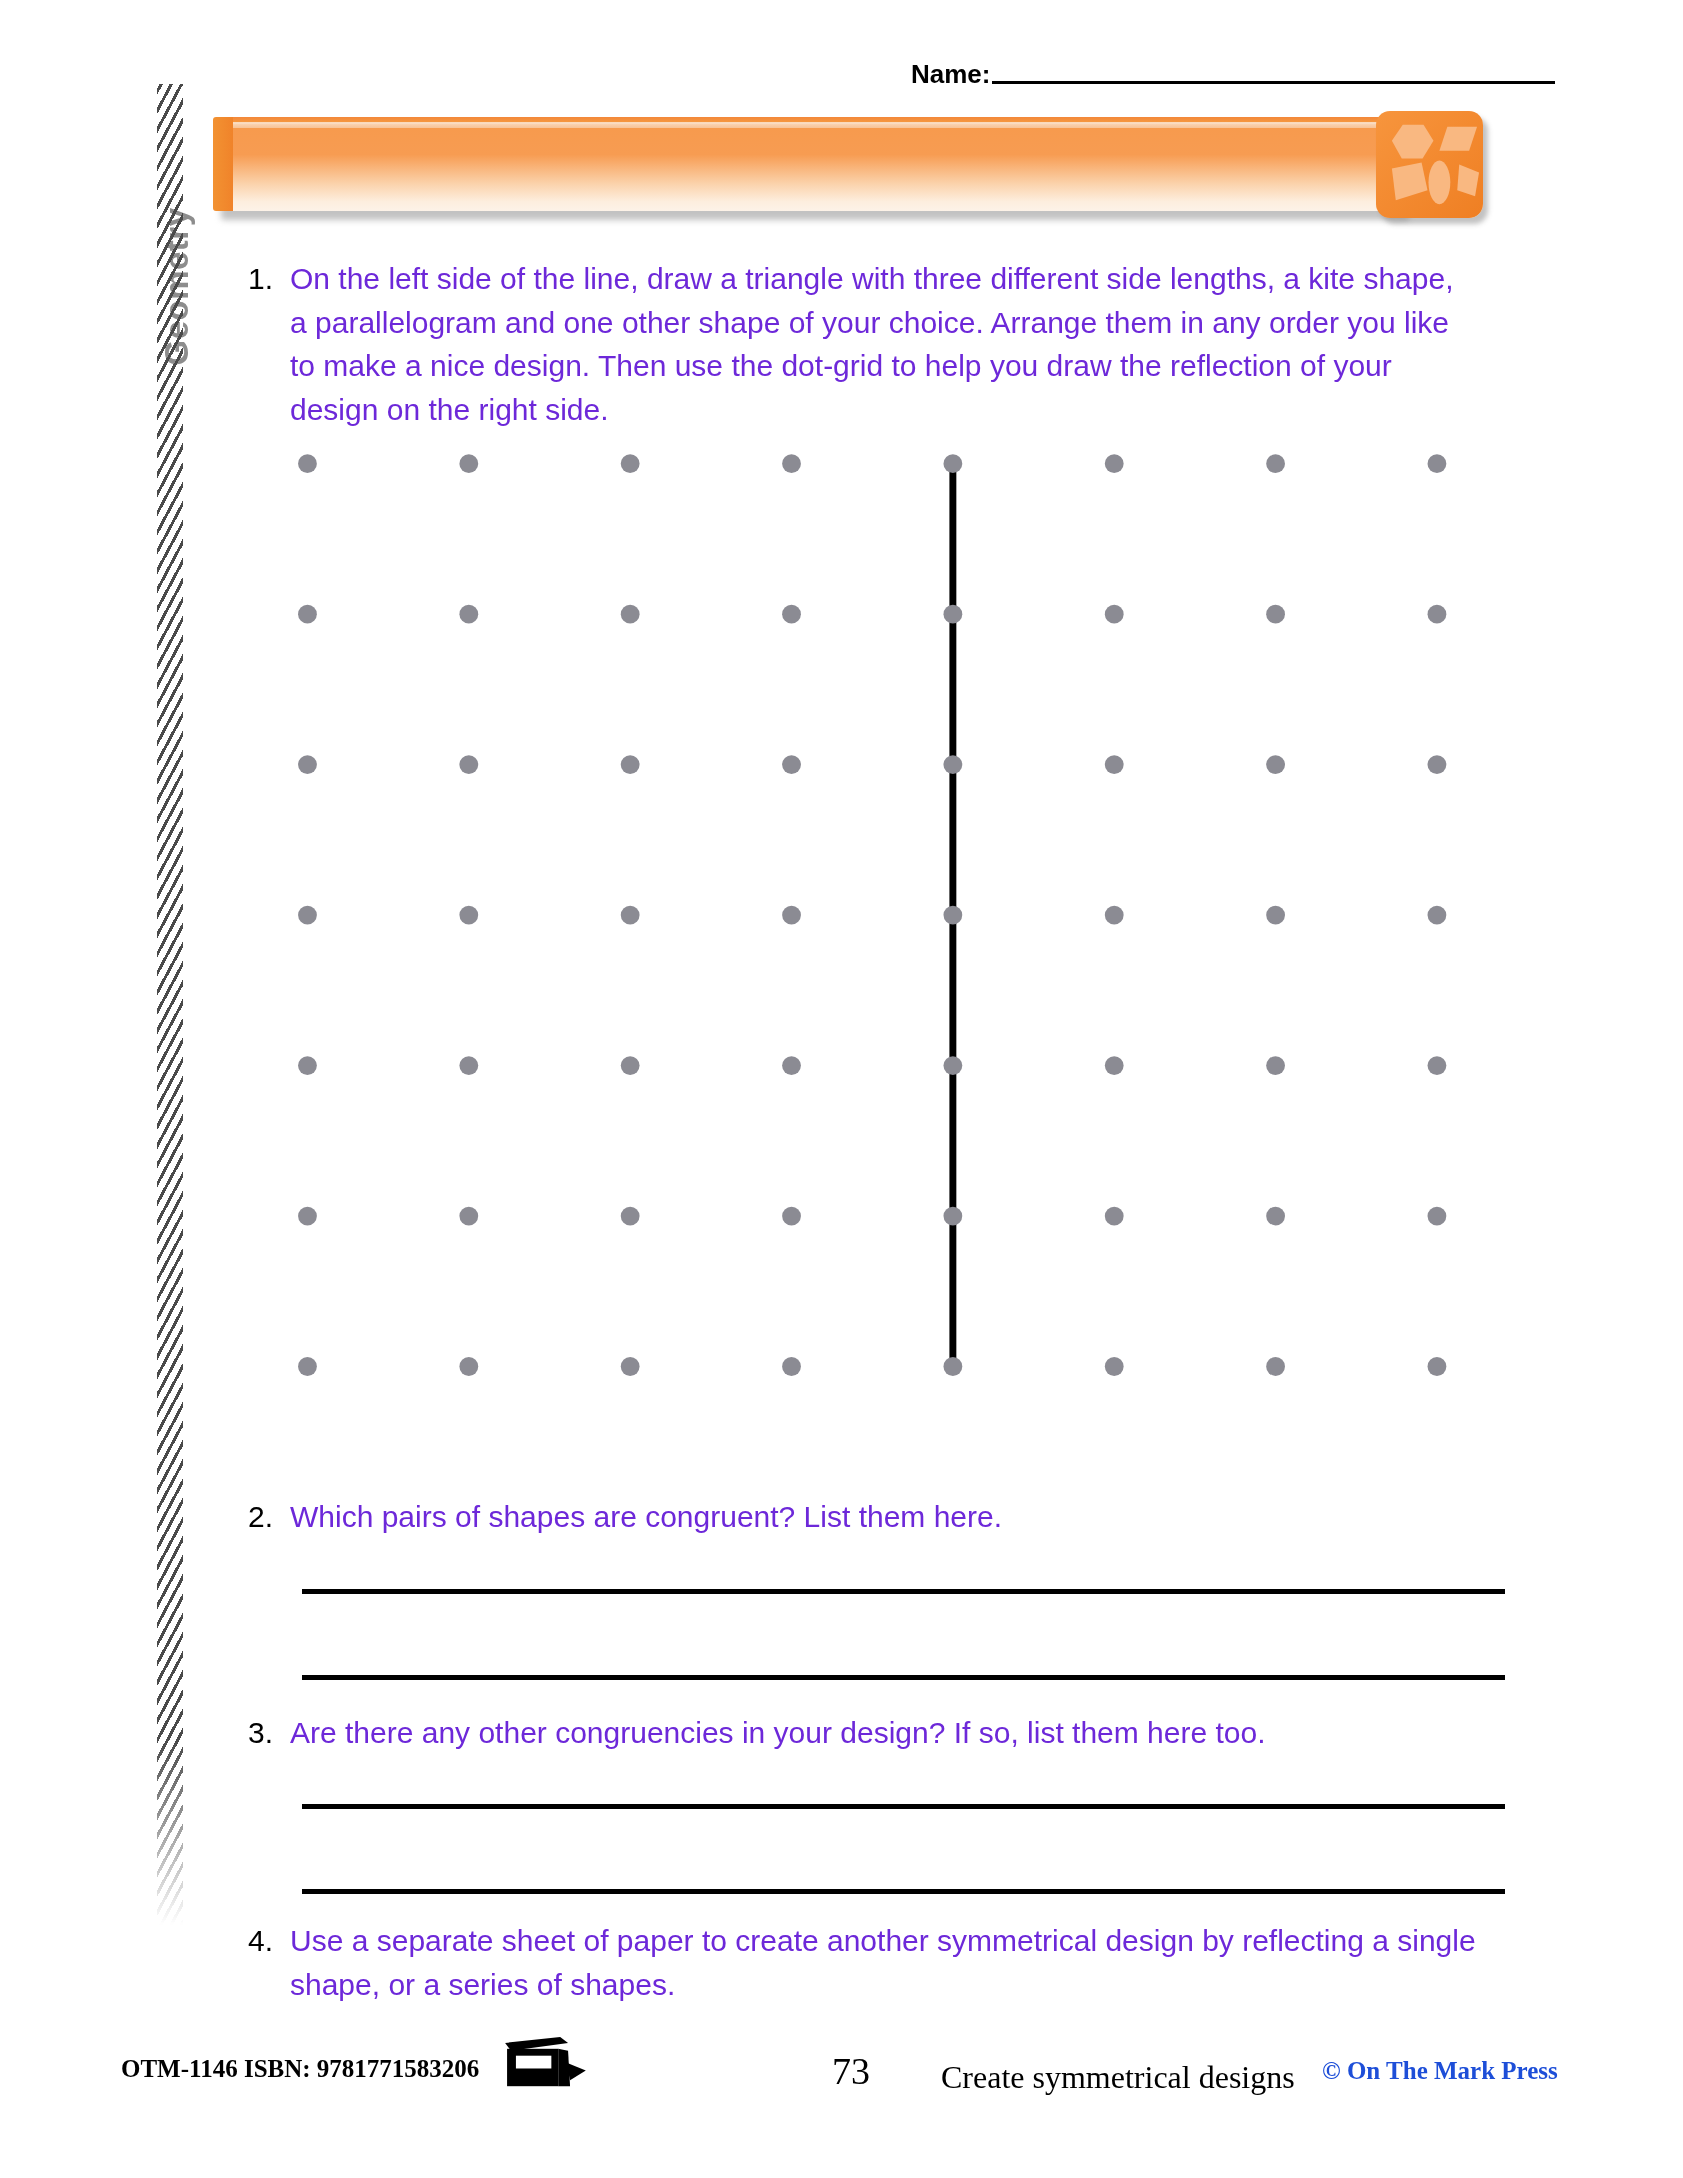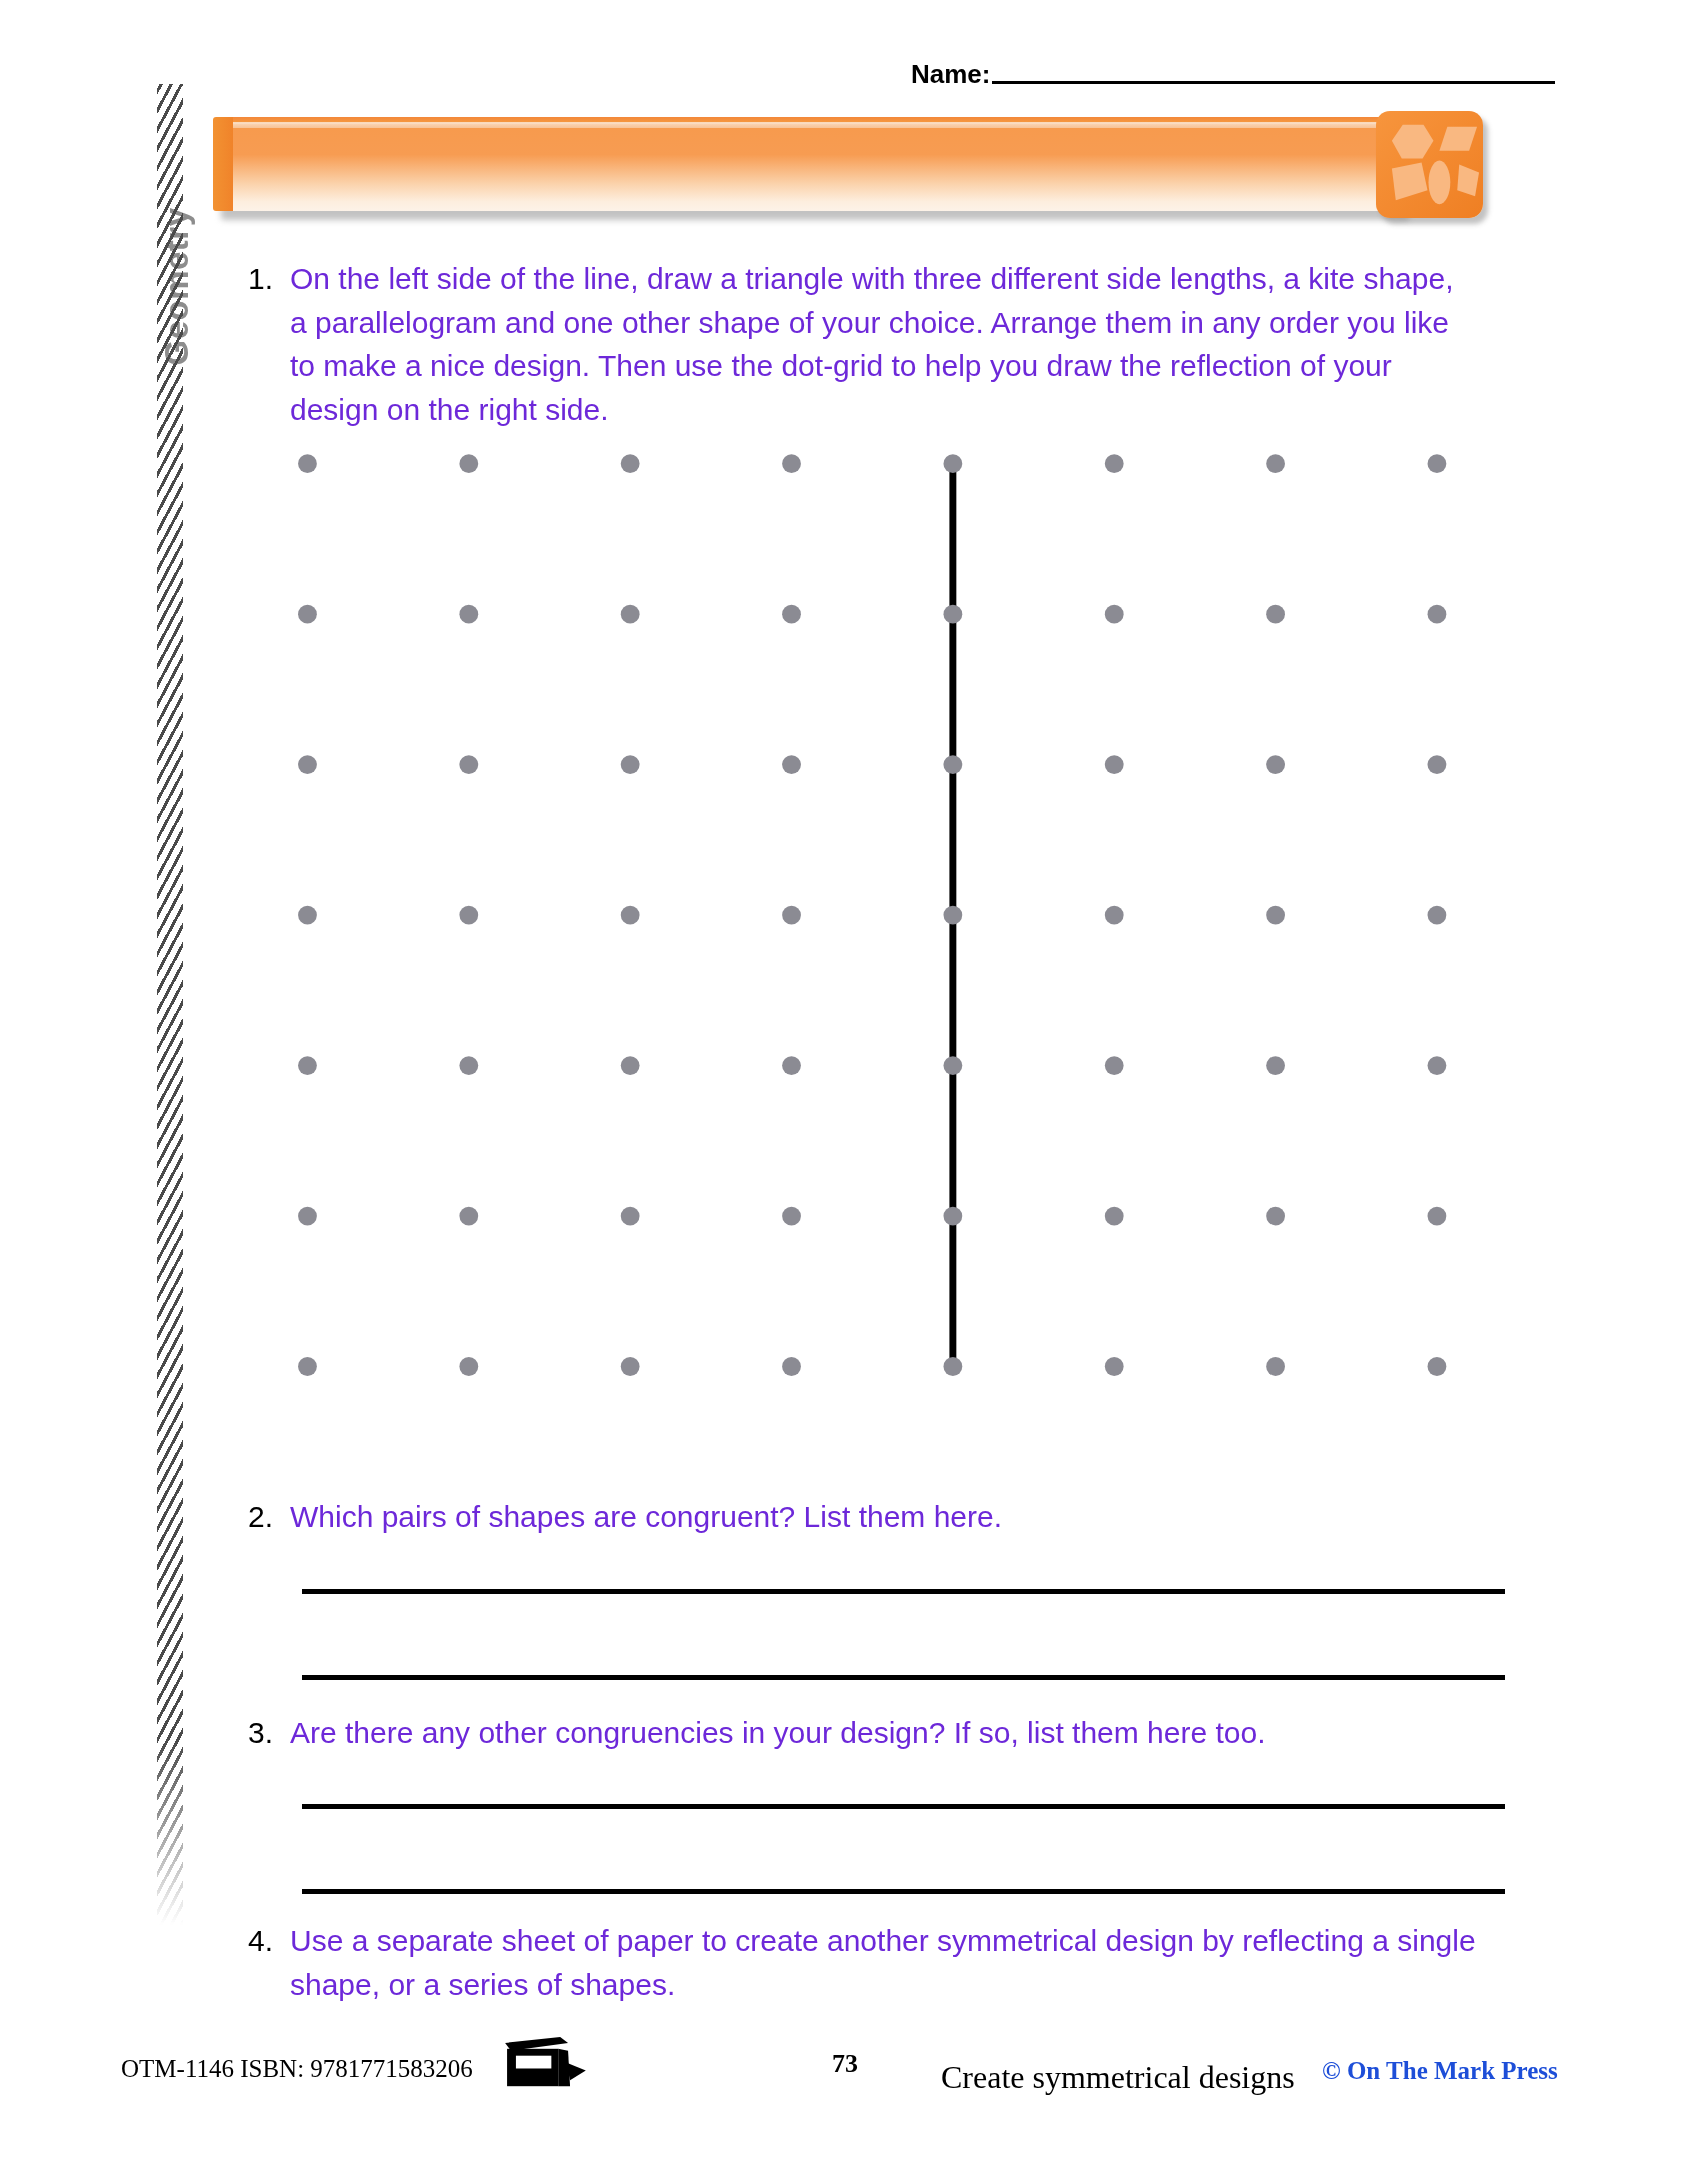--- a/index.html
+++ b/index.html
@@ -215,39 +215,38 @@
     top: 2049px;
     width: 1683px;
     height: 59px;
   }
   .footer-left {
     position: absolute;
     left: 121px;
     top: 6px;
     font-family: "Liberation Serif", serif;
     font-size: 25px;
-    font-weight: 400;
+    font-weight: 700;
     color: #000;
     white-space: nowrap;
   }
   .footer-logo {
     position: absolute;
     left: 495px;
     top: -12px;
     width: 94px;
     height: 61px;
   }
   .footer-page {
     position: absolute;
     left: 832px;
     top: 0px;
     font-family: "Liberation Serif", serif;
-    font-size: 26px;
+    font-size: 38px;
     color: #000;
-    font-weight: bold;
   }
   .footer-caption {
     position: absolute;
     left: 941px;
     top: 10px;
     font-family: "Liberation Serif", serif;
     font-size: 32px;
     color: #000;
     white-space: nowrap;
   }

